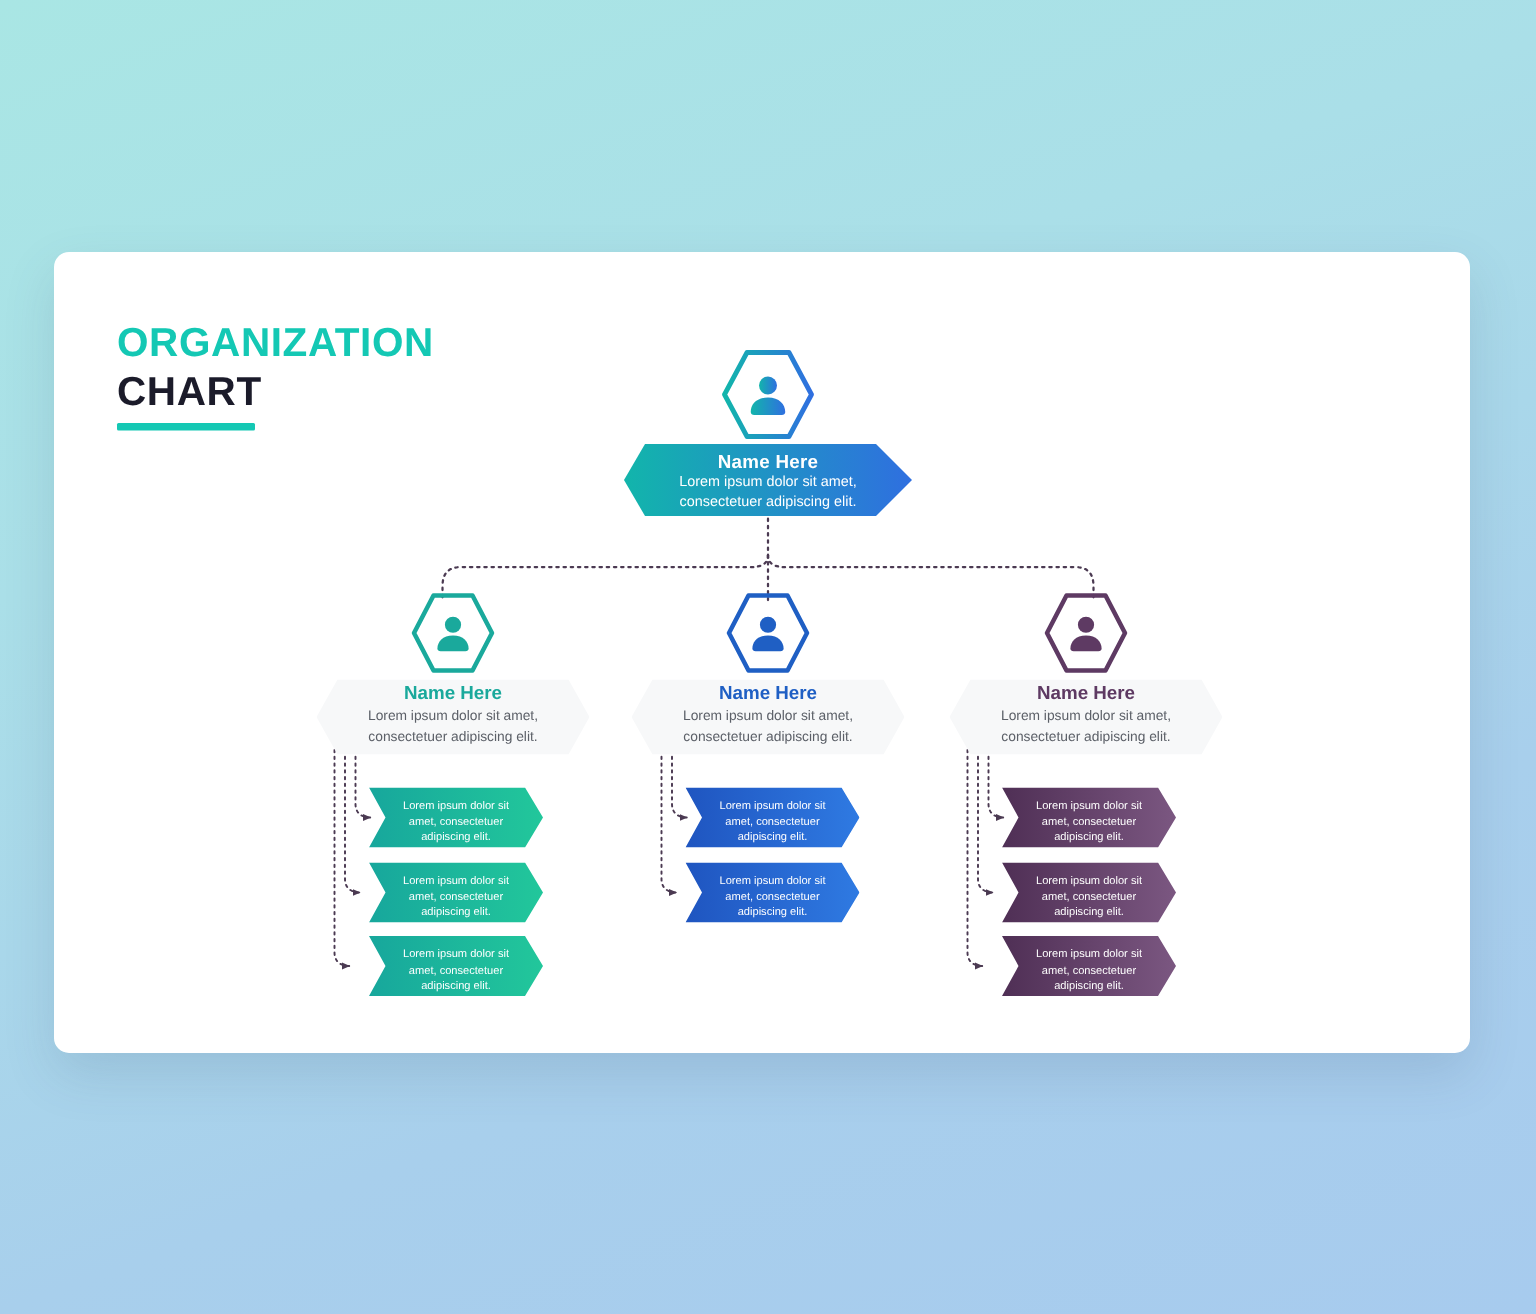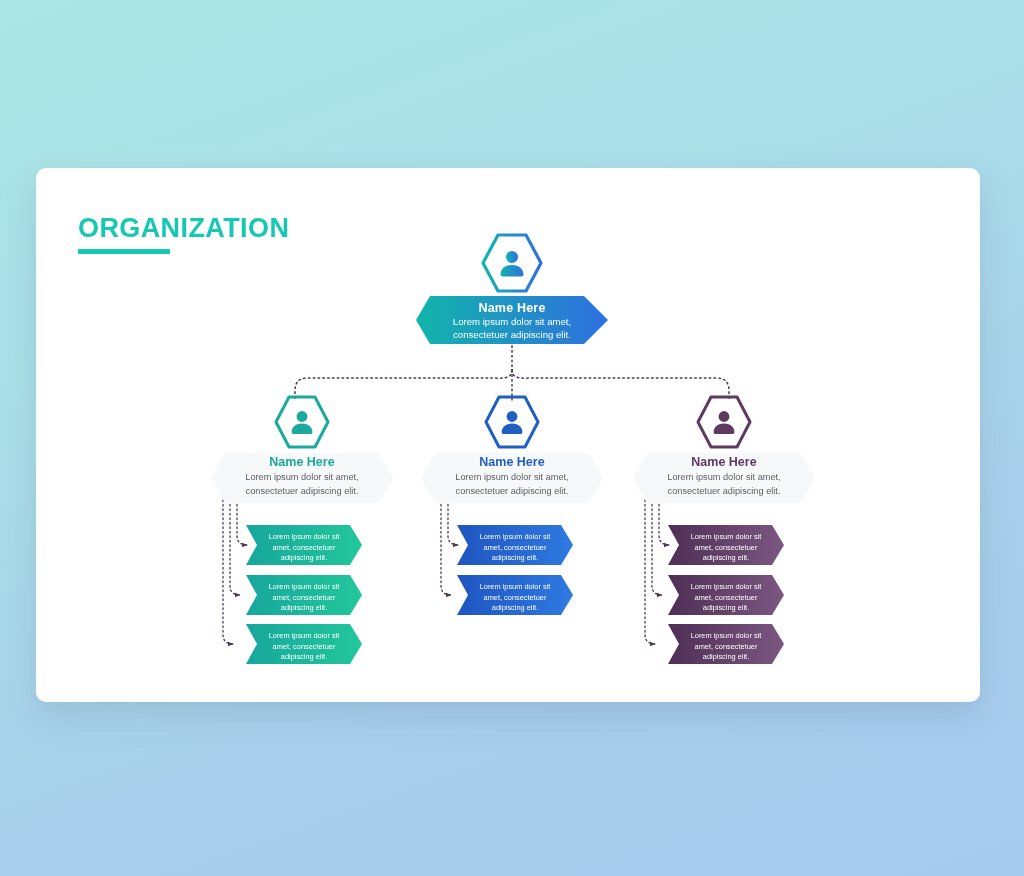--- a/index.html
+++ b/index.html
@@ -178,20 +178,21 @@
 </style>
 </head>
 <body>
 
 <div class="stage">
 
   <div class="card"></div>
 
   <div class="title-block">
     <div class="title-line1">ORGANIZATION</div>
+    <div class="title-line2">CHART</div>
     <div class="title-rule"></div>
   </div>
 
   <svg class="connectors" viewBox="0 0 1024 876" width="1024" height="876" xmlns="http://www.w3.org/2000/svg">
     <defs>
       <marker id="arrowTip" markerWidth="6" markerHeight="6" refX="5" refY="3" orient="auto" markerUnits="userSpaceOnUse">
         <path d="M0,0.7 L5.4,3 L0,5.3 z" fill="#4b3a52"></path>
       </marker>
     </defs>
     <g fill="none" stroke="#4b3a52" stroke-width="1.5" stroke-dasharray="1.6 3.2" stroke-linecap="round">

